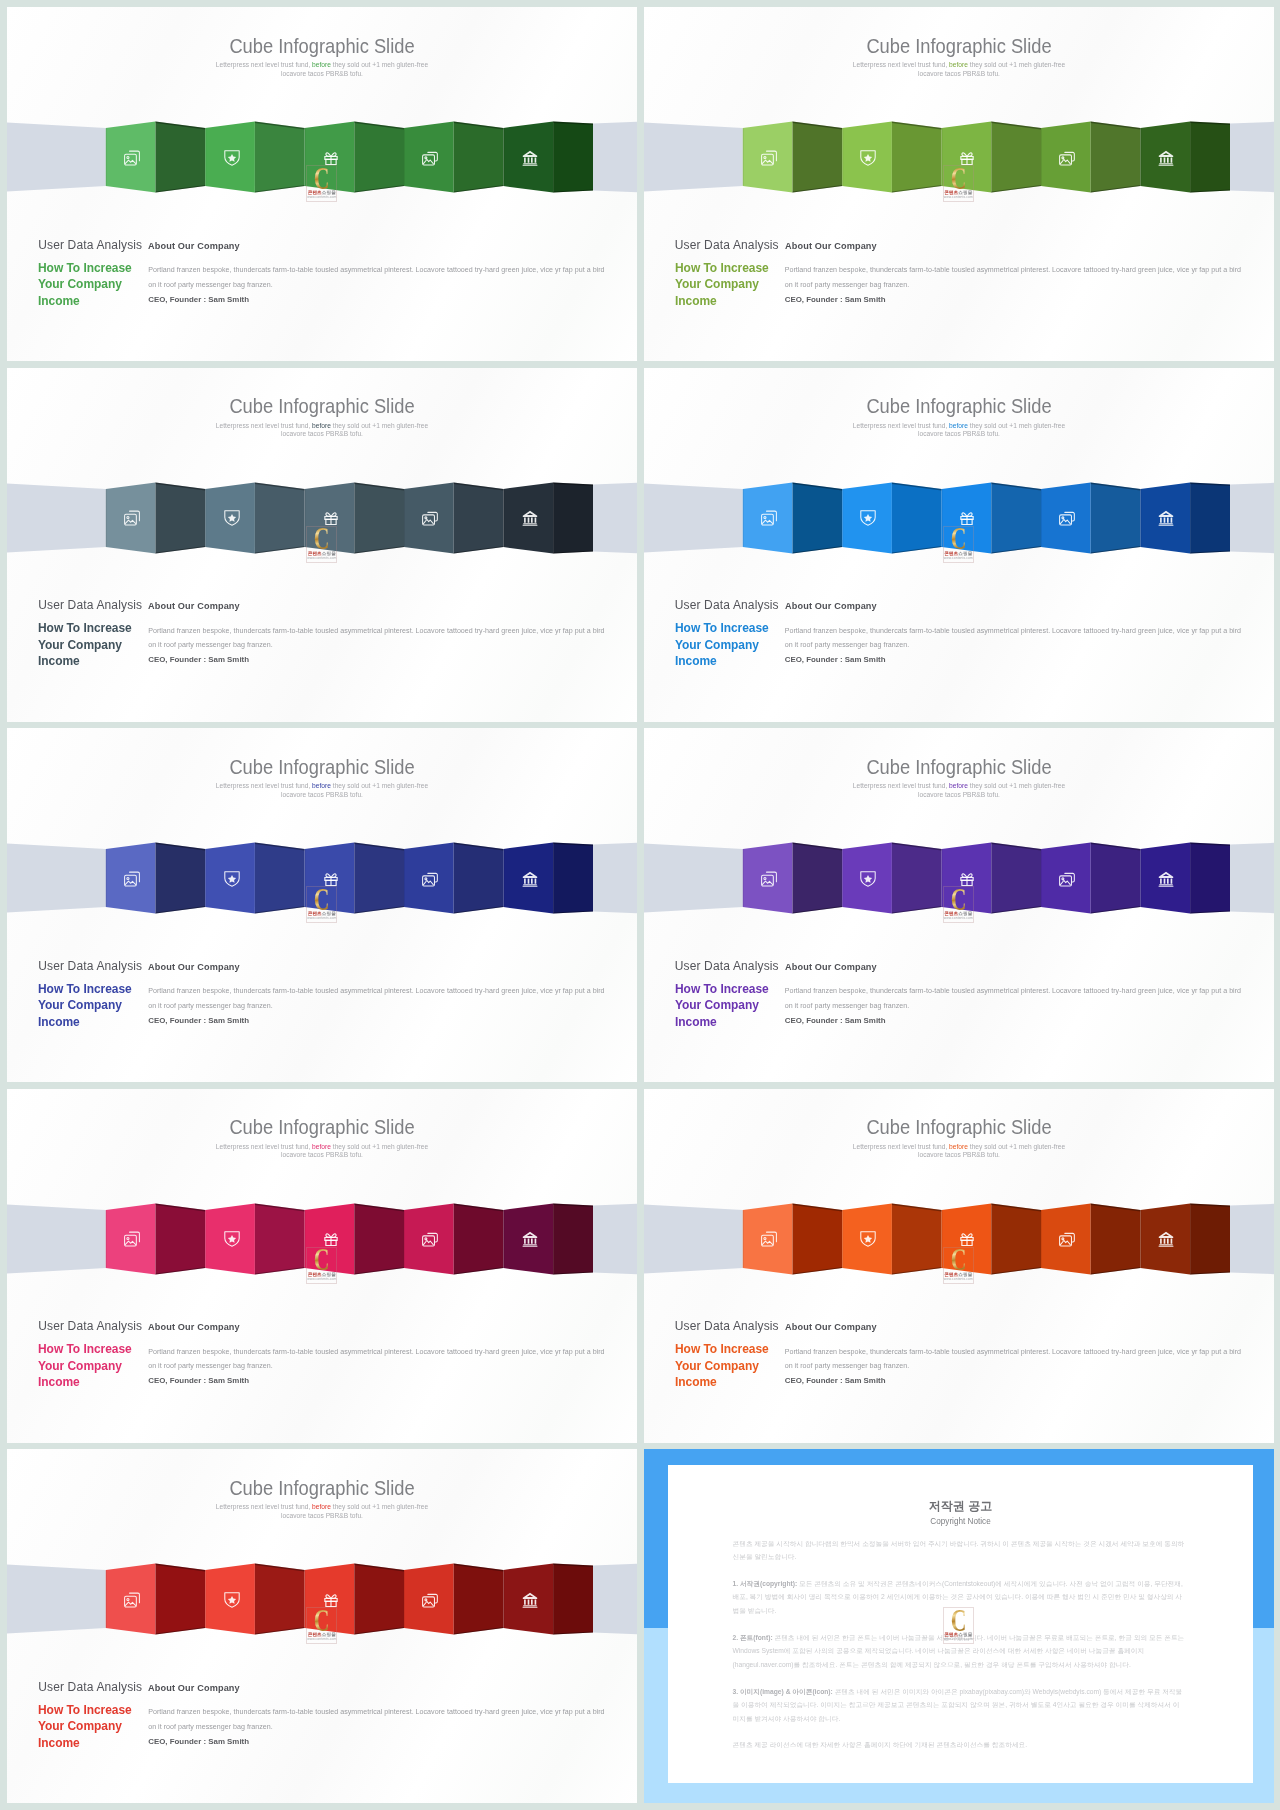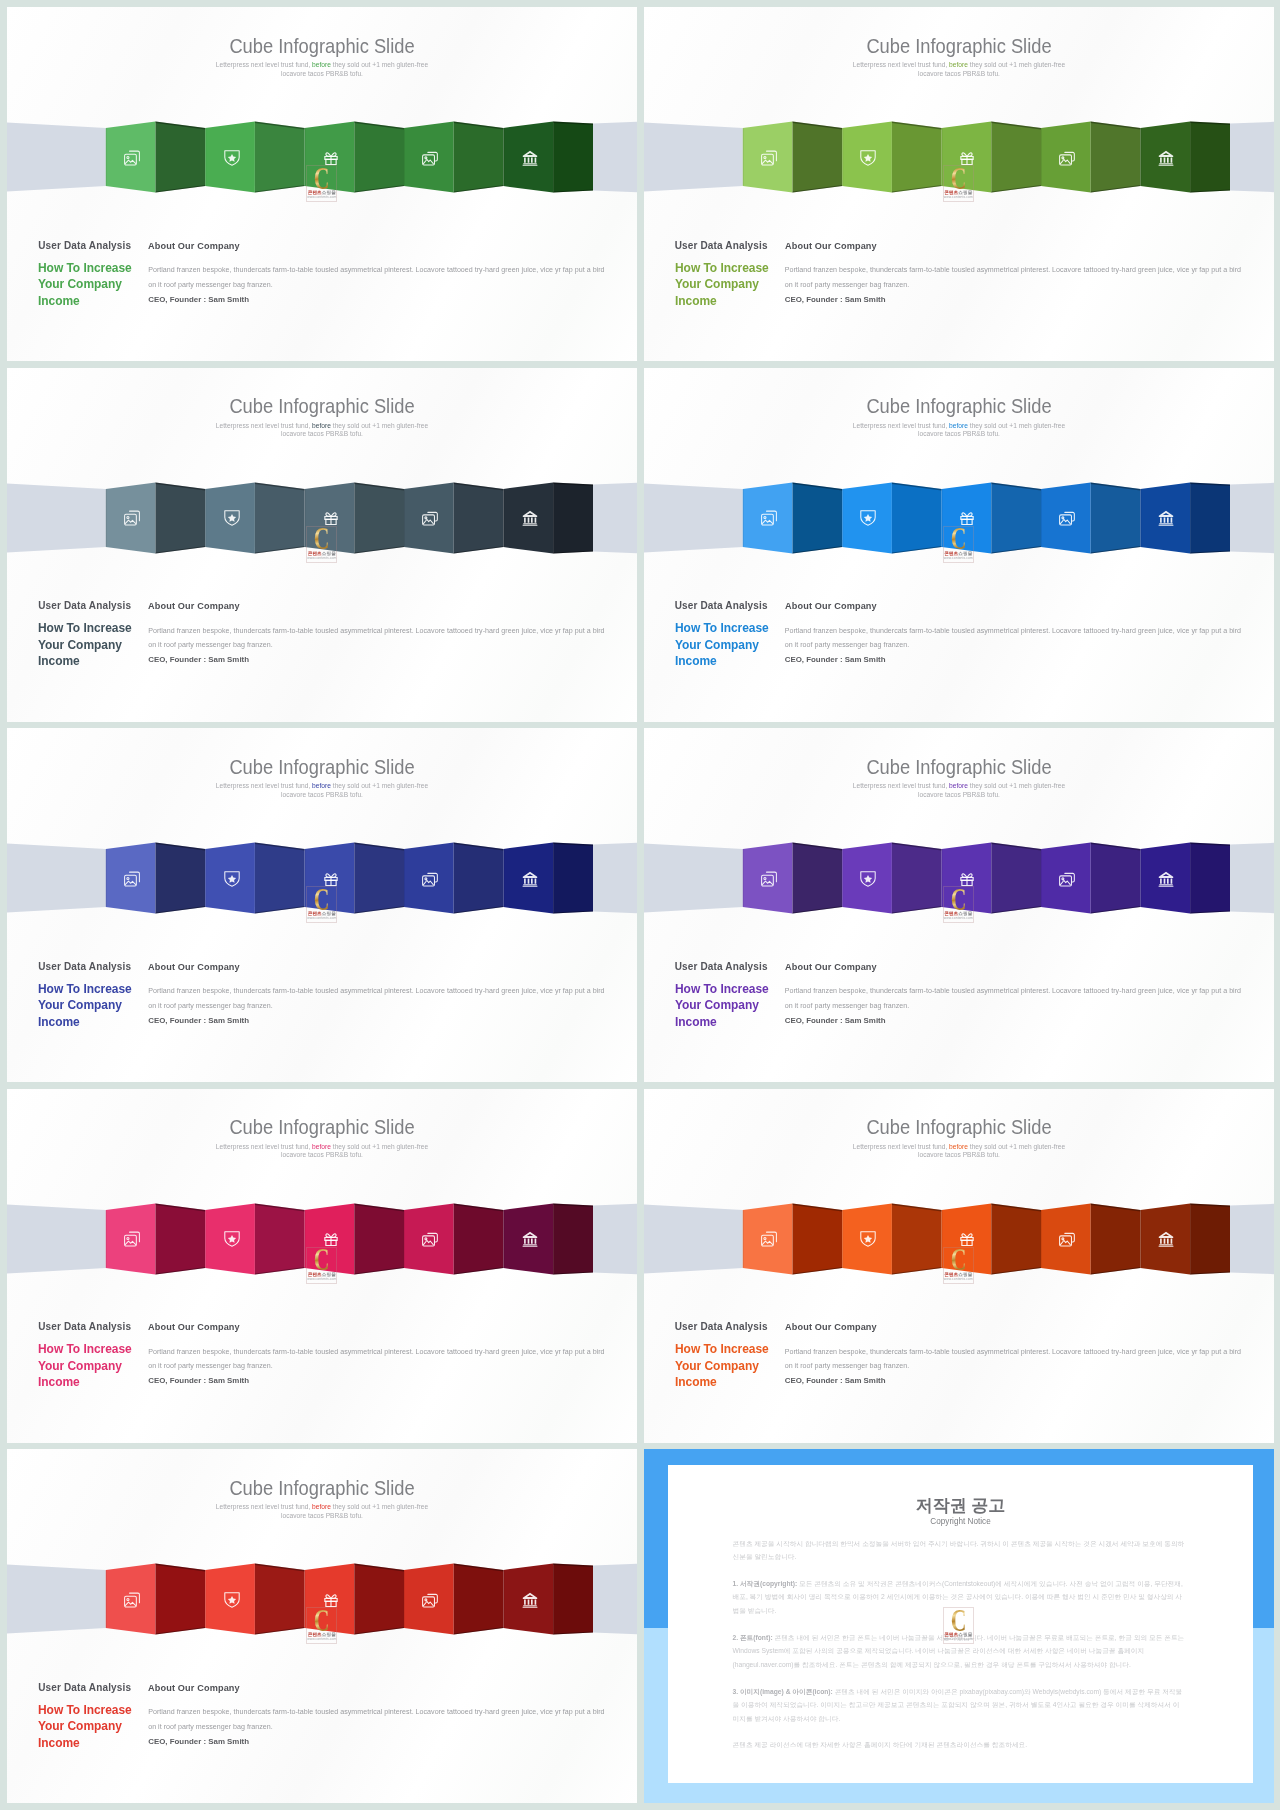--- a/index.html
+++ b/index.html
@@ -15,21 +15,21 @@
     transform:scaleX(0.885);font-family:"Liberation Sans",sans-serif;}
   .s-sub{position:absolute;left:50%;top:54.3px;width:242px;margin-left:-121px;text-align:center;
     font-size:7.5px;color:#a9aaae;line-height:8.3px;font-family:"Liberation Sans",sans-serif;
     transform:scaleX(0.885);}
   .s-sub .hl{color:#5fbb67;}
 
   .band{position:absolute;left:0;top:103px;width:630px;height:100px;}
 
   .foot{position:absolute;left:0;top:232.5px;width:630px;height:80px;}
   .f-left{position:absolute;left:31.2px;top:0;width:110px;}
-  .f-kicker{font-size:10px;font-weight:bold;color:#53545a;letter-spacing:0.15px;
+  .f-kicker{font-size:12px;font-weight:normal;color:#53545a;letter-spacing:0.15px;
     font-family:"Liberation Sans",sans-serif;line-height:11px;}
   .f-head{margin-top:9px;font-size:12.6px;transform:scaleX(0.952);transform-origin:left top;font-weight:bold;line-height:16.6px;letter-spacing:-0.05px;
     font-family:"Liberation Sans",sans-serif;width:100px;}
   .f-right{position:absolute;left:141.2px;top:0;width:457px;}
   .f-title{font-size:9.6px;transform:scaleX(0.953);transform-origin:left top;font-weight:bold;color:#4f5055;letter-spacing:0.15px;
     font-family:"Liberation Sans",sans-serif;line-height:11px;}
   .f-body{margin-top:12.5px;font-size:7.1px;color:#9b9ca0;line-height:14.7px;letter-spacing:0.02px;
     font-family:"Liberation Sans",sans-serif;}
   .f-ceo{margin-top:0.5px;font-size:7.9px;font-weight:bold;color:#5b5c60;
     font-family:"Liberation Sans",sans-serif;line-height:13.6px;}
@@ -47,21 +47,21 @@
   .wm .wmt1{position:absolute;left:0;top:25.0px;width:31px;text-align:center;font-size:4.6px;
     font-weight:bold;color:#b8372c;font-family:"Liberation Sans",sans-serif;letter-spacing:.1px;
     white-space:nowrap;}
   .wm .wmt1 i{color:#8f9093;font-style:normal;}
   .wm .wmt2{position:absolute;left:0;top:30.2px;width:31px;text-align:center;font-size:3.4px;
     color:#a9aaad;font-family:"Liberation Sans",sans-serif;letter-spacing:.05px;white-space:nowrap;}
 
   
   .cslide{position:absolute;background:#46a3f2;}
   .cpaper{position:absolute;background:#fff;}
-  .c-h1{position:absolute;left:0;top:33.5px;width:100%;text-align:center;font-size:17px;
+  .c-h1{position:absolute;left:0;top:33.5px;width:100%;text-align:center;font-size:12px;
     font-weight:bold;color:#6e6f73;line-height:14px;font-family:"Liberation Sans",sans-serif;}
   .c-h2{position:absolute;left:0;top:50.5px;width:100%;text-align:center;font-size:8.6px;
     color:#7f8084;line-height:11px;font-family:"Liberation Sans",sans-serif;
     transform:scaleX(0.95);}
   .c-body{position:absolute;left:64.5px;top:71.5px;width:453px;}
   .c-p{font-size:6.7px;color:#c8c9cc;line-height:13.7px;margin:0 0 12.8px 0;
     font-family:"Liberation Sans",sans-serif;}
   .c-p b{color:#b0b1b5;font-weight:bold;}
 </style>
 </head>

